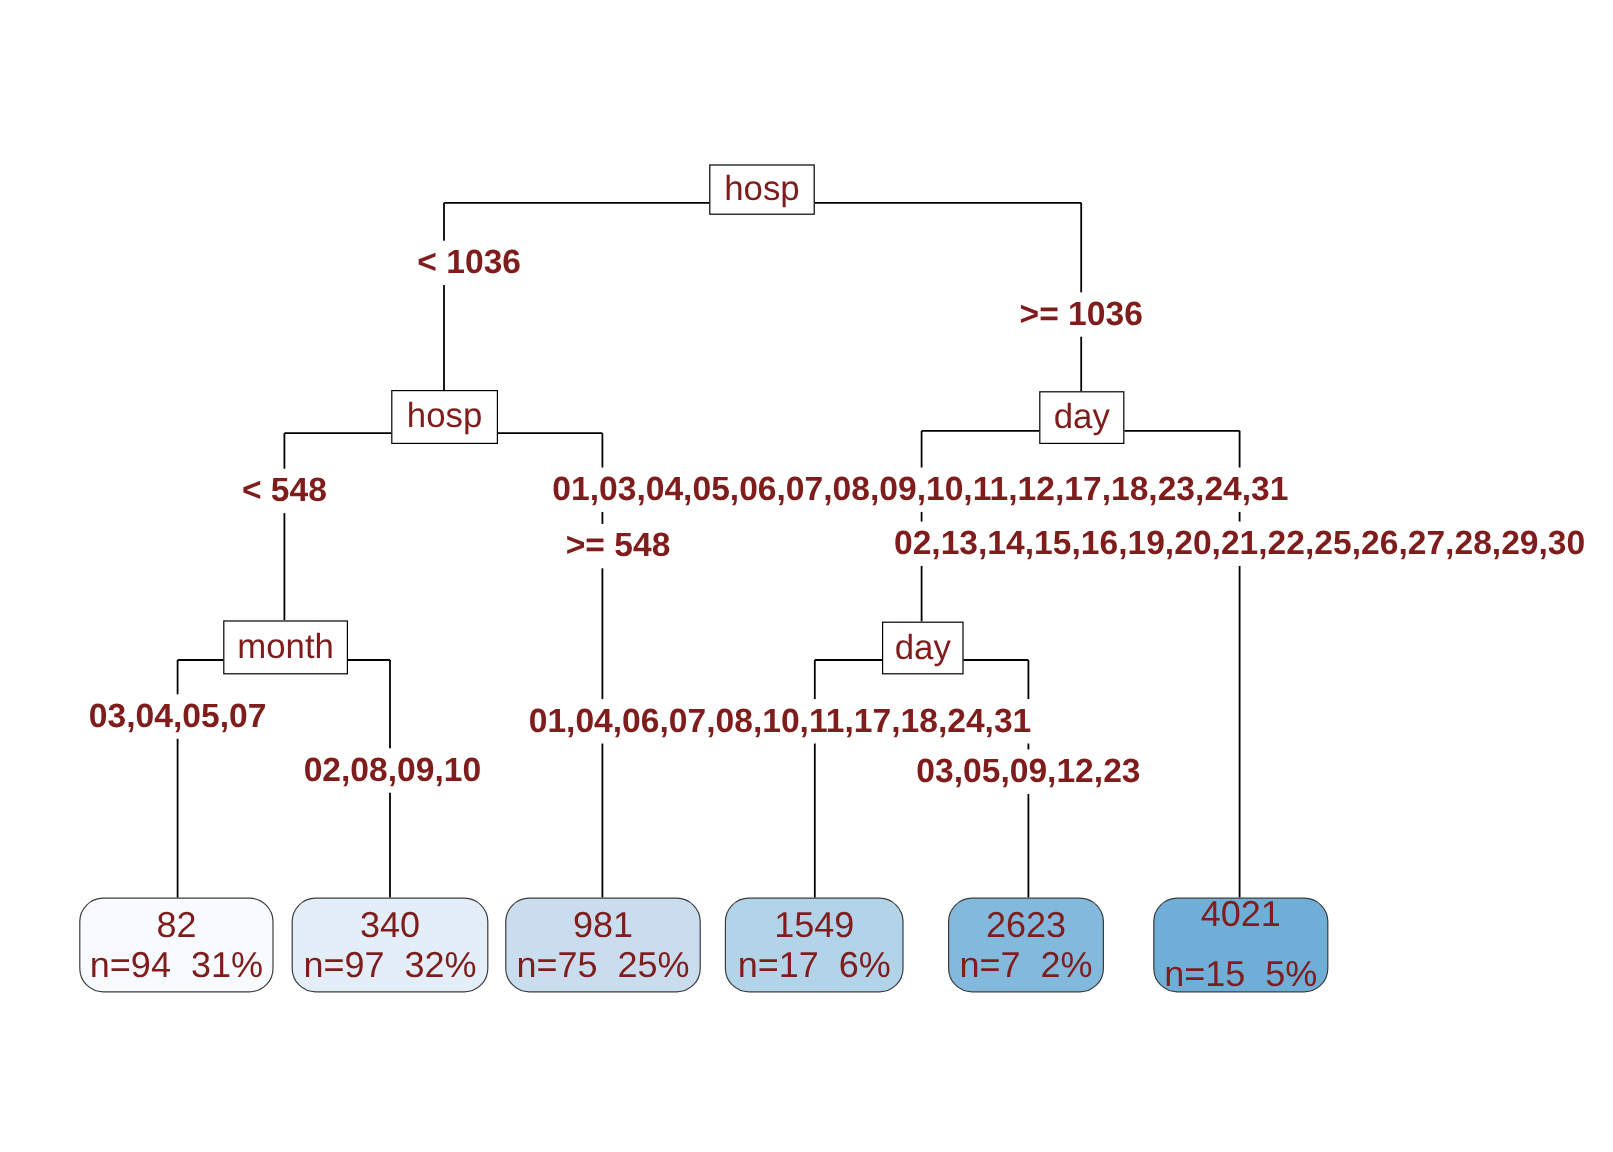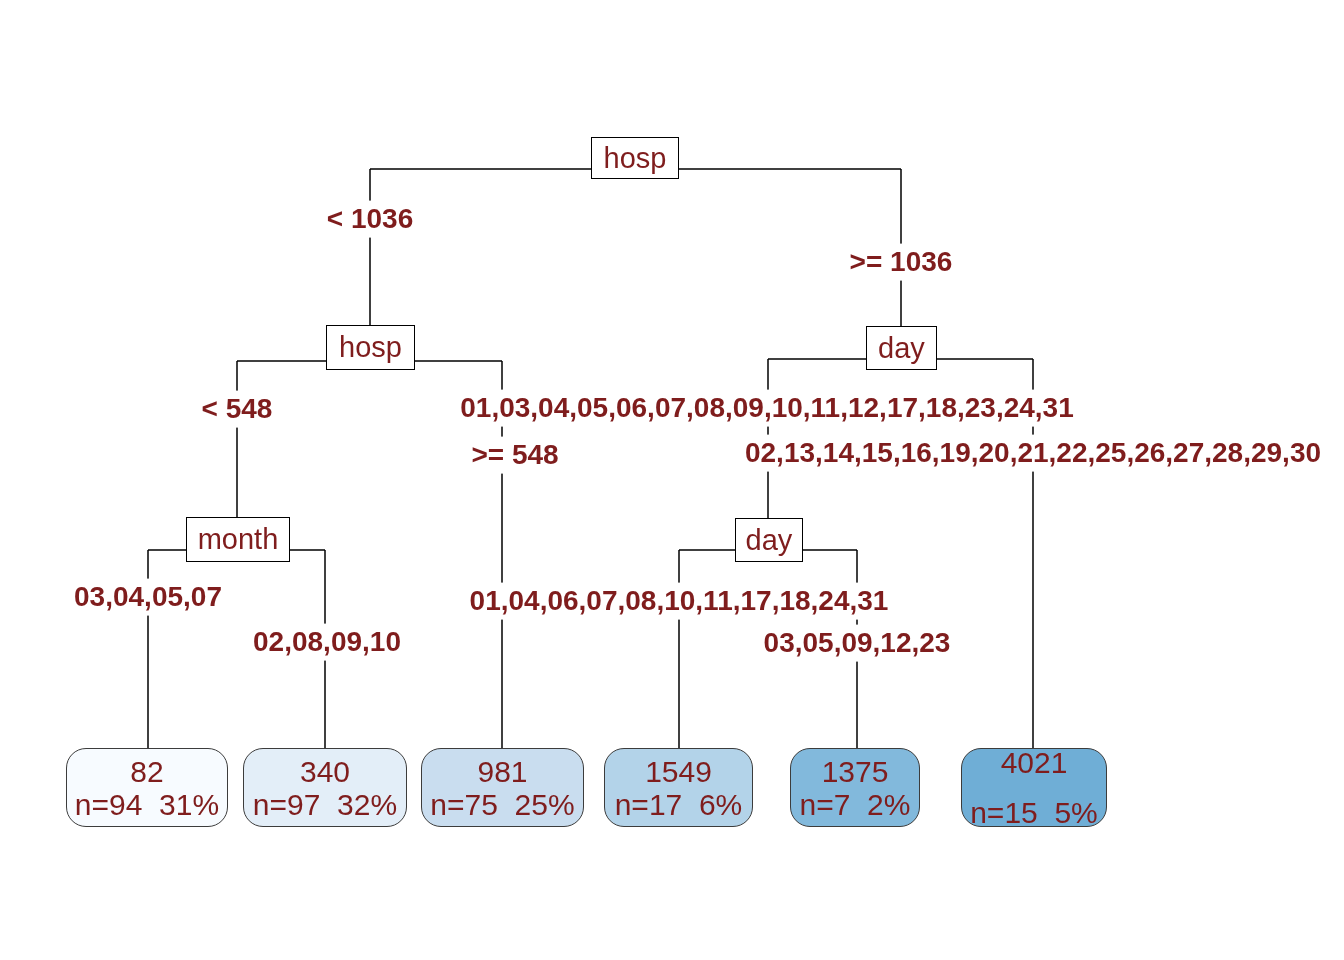--- a/index.html
+++ b/index.html
@@ -58,37 +58,37 @@
   <div class="node-box" style="left:591px;top:137px;width:88px;height:42px;">hosp</div>
 
   <div class="node-box" style="left:326px;top:325px;width:89px;height:45px;">hosp</div>
 
   <div class="node-box" style="left:866px;top:326px;width:71px;height:44px;">day</div>
 
   <div class="node-box" style="left:186px;top:517px;width:104px;height:45px;">month</div>
 
   <div class="node-box" style="left:735px;top:518px;width:68px;height:44px;">day</div>
 
-  <div class="split-label" style="left:370px;top:219px;text-align:center;">&lt; 1036</div>
+  <div class="split-label" style="left:391px;top:219px;text-align:center;">&lt; 1036</div>
 
   <div class="split-label" style="left:901px;top:262px;">&gt;= 1036</div>
 
   <div class="split-label" style="left:237px;top:409px;">&lt; 548</div>
 
   <div class="split-label" style="left:503px;top:455px;margin-left:12px;">&gt;= 548</div>
 
   <div class="split-label" style="left:767px;top:408px;">01,03,04,05,06,07,08,09,10,11,12,17,18,23,24,31</div>
 
   <div class="split-label" style="left:1033px;top:453px;">02,13,14,15,16,19,20,21,22,25,26,27,28,29,30</div>
 
   <div class="split-label" style="left:148px;top:597px;">03,04,05,07</div>
 
   <div class="split-label" style="left:327px;top:642px;">02,08,09,10</div>
 
-  <div class="split-label" style="left:679px;top:601px;text-align:right;">01,04,06,07,08,10,11,17,18,24,31</div>
+  <div class="split-label" style="left:650px;top:601px;text-align:right;">01,04,06,07,08,10,11,17,18,24,31</div>
 
   <div class="split-label" style="left:857px;top:643px;">03,05,09,12,23</div>
 
   <div class="leaf" style="left: 66px; top: 748px; width: 162px; height: 79px; background: rgb(247, 251, 255);">
     <div class="value">82</div>
     <div class="stats">n=94  31%</div>
   </div>
 
   <div class="leaf" style="left: 243px; top: 748px; width: 164px; height: 79px; background: rgb(227, 238, 248);">
     <div class="value">340</div>
@@ -99,21 +99,21 @@
     <div class="value">981</div>
     <div class="stats">n=75  25%</div>
   </div>
 
   <div class="leaf" style="left: 604px; top: 748px; width: 149px; height: 79px; background: rgb(179, 211, 233);">
     <div class="value">1549</div>
     <div class="stats">n=17  6%</div>
   </div>
 
   <div class="leaf" style="left: 790px; top: 748px; width: 130px; height: 79px; background: rgb(130, 185, 220);">
-    <div class="value">1375</div>
+    <div class="value">2623</div>
     <div class="stats">n=7  2%</div>
   </div>
 
   <div class="leaf" style="left: 961px; top: 748px; width: 146px; height: 79px; background: rgb(111, 174, 214); gap: 17px;">
     <div class="value">4021</div>
     <div class="stats">n=15  5%</div>
   </div>
 
 </div>
 

